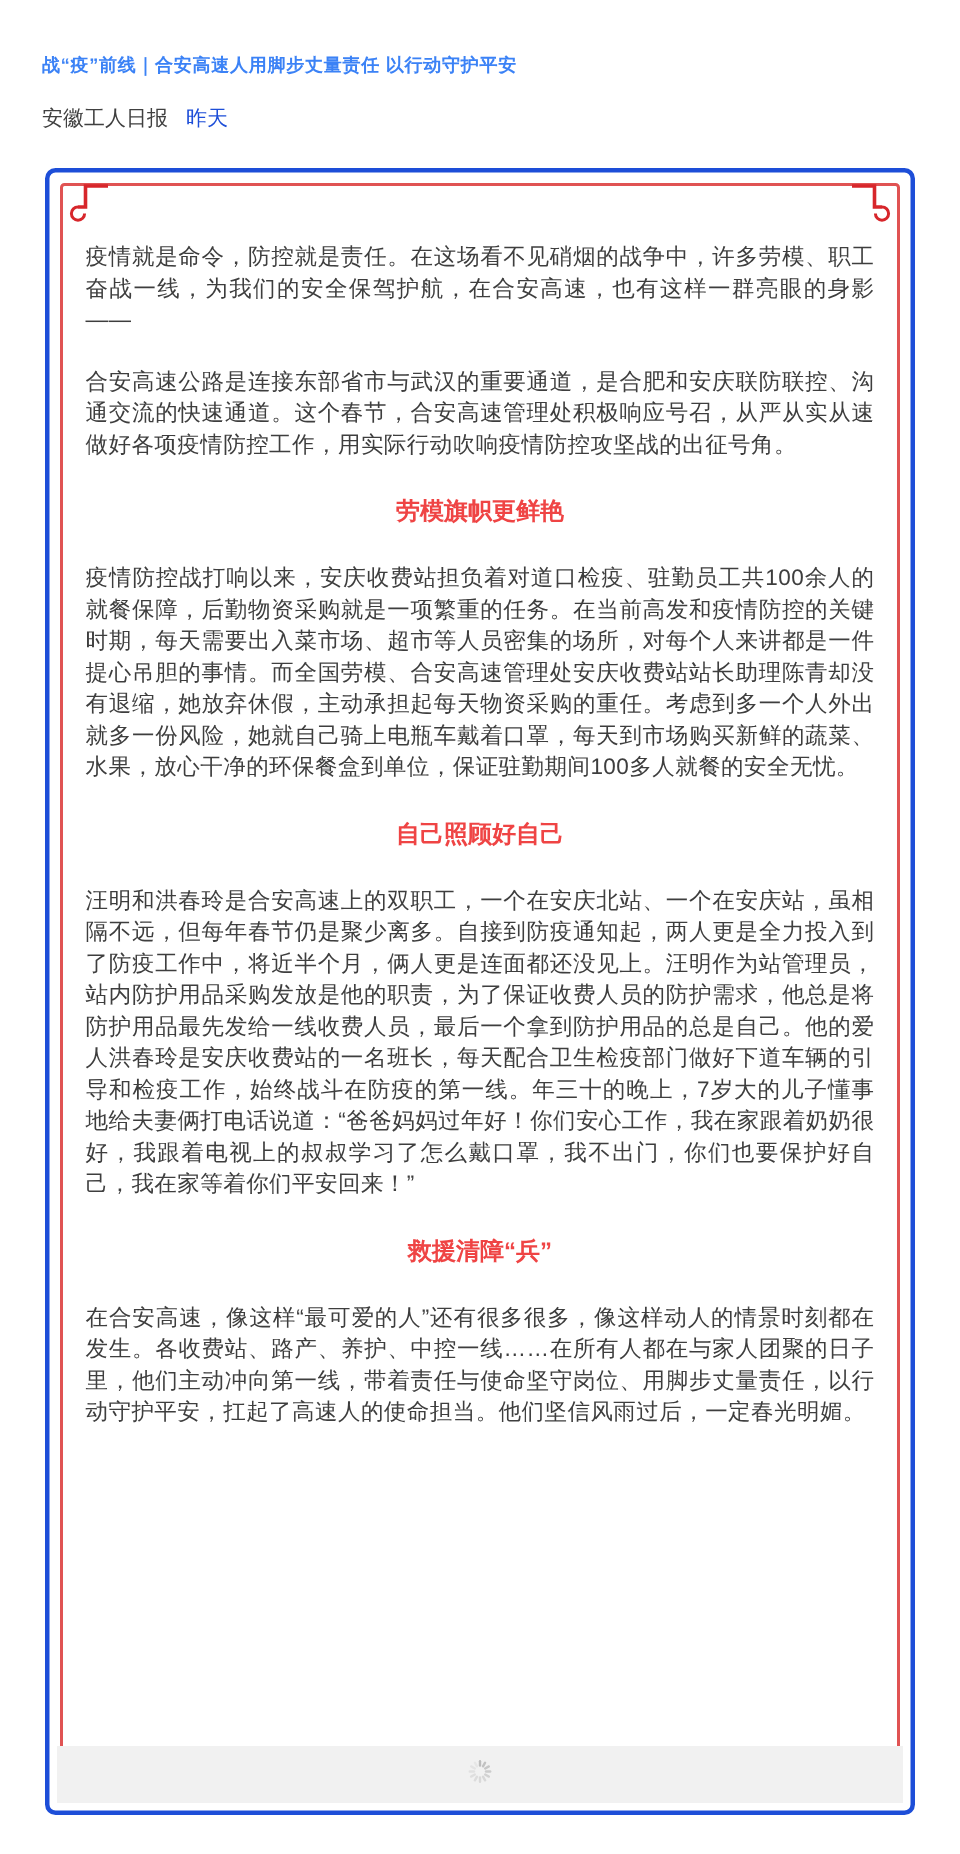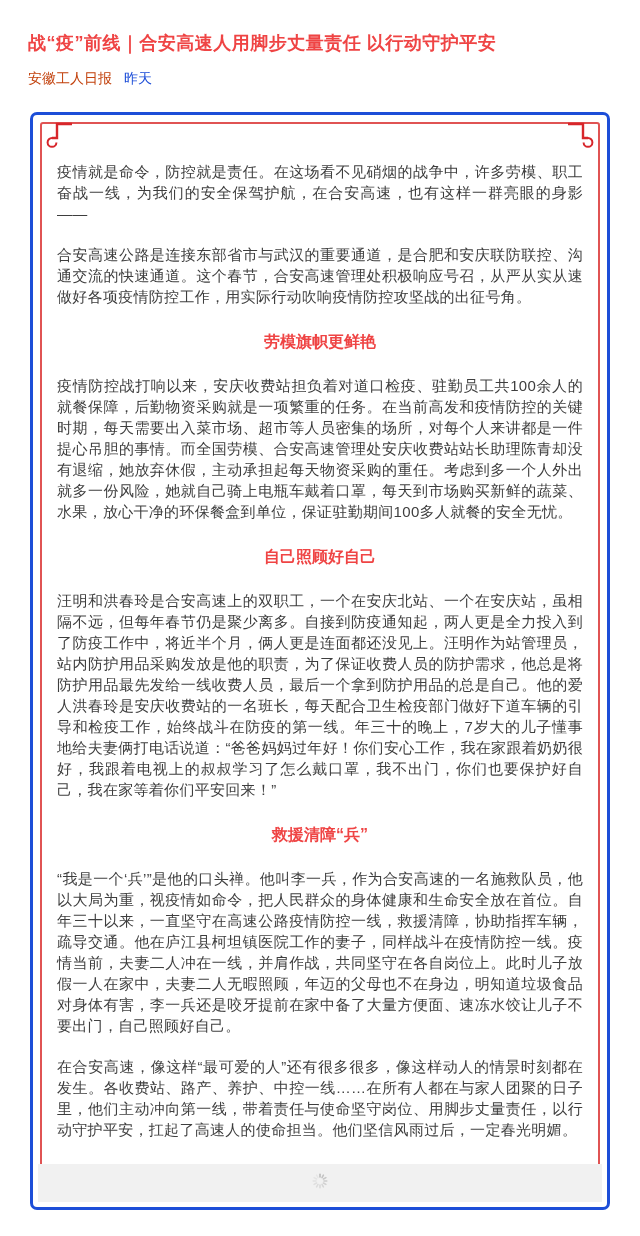--- a/index.html
+++ b/index.html
@@ -5,25 +5,25 @@
   html,body{margin:0;padding:0;}
   body{
     width:640px;height:1236px;
     background:#ffffff;
     font-family:"Liberation Sans","DejaVu Sans",sans-serif;
     -webkit-font-smoothing:antialiased;
     overflow:hidden;
   }
   .page{padding:30px 28px 0 28px;}
   .article-title{
-    font-size:18px;line-height:27px;font-weight:bold;color:#ef4444;
+    font-size:12px;line-height:27px;font-weight:bold;color:#3b82f6;
     letter-spacing:.5px;
   }
   .byline{margin-top:13px;font-size:14px;}
-  .byline .source{color:#c2410c;margin-right:12px;}
+  .byline .source{color:#404040;margin-right:12px;}
   .byline .date{color:#1d4ed8;}
 
   
   .frame{
     position:relative;
     margin:24px 2px 0 2px;           
     height:1092px;
     border:3px solid #1d4ed8;
     border-radius:7px;
     box-sizing:content-box;
@@ -92,21 +92,20 @@
       <p>疫情就是命令，防控就是责任。在这场看不见硝烟的战争中，许多劳模、职工奋战一线，为我们的安全保驾护航，在合安高速，也有这样一群亮眼的身影——</p>
       <p>合安高速公路是连接东部省市与武汉的重要通道，是合肥和安庆联防联控、沟通交流的快速通道。这个春节，合安高速管理处积极响应号召，从严从实从速做好各项疫情防控工作，用实际行动吹响疫情防控攻坚战的出征号角。</p>
 
       <div class="section-heading">劳模旗帜更鲜艳</div>
       <p>疫情防控战打响以来，安庆收费站担负着对道口检疫、驻勤员工共100余人的就餐保障，后勤物资采购就是一项繁重的任务。在当前高发和疫情防控的关键时期，每天需要出入菜市场、超市等人员密集的场所，对每个人来讲都是一件提心吊胆的事情。而全国劳模、合安高速管理处安庆收费站站长助理陈青却没有退缩，她放弃休假，主动承担起每天物资采购的重任。考虑到多一个人外出就多一份风险，她就自己骑上电瓶车戴着口罩，每天到市场购买新鲜的蔬菜、水果，放心干净的环保餐盒到单位，保证驻勤期间100多人就餐的安全无忧。</p>
 
       <div class="section-heading">自己照顾好自己</div>
       <p>汪明和洪春玲是合安高速上的双职工，一个在安庆北站、一个在安庆站，虽相隔不远，但每年春节仍是聚少离多。自接到防疫通知起，两人更是全力投入到了防疫工作中，将近半个月，俩人更是连面都还没见上。汪明作为站管理员，站内防护用品采购发放是他的职责，为了保证收费人员的防护需求，他总是将防护用品最先发给一线收费人员，最后一个拿到防护用品的总是自己。他的爱人洪春玲是安庆收费站的一名班长，每天配合卫生检疫部门做好下道车辆的引导和检疫工作，始终战斗在防疫的第一线。年三十的晚上，7岁大的儿子懂事地给夫妻俩打电话说道：“爸爸妈妈过年好！你们安心工作，我在家跟着奶奶很好，我跟着电视上的叔叔学习了怎么戴口罩，我不出门，你们也要保护好自己，我在家等着你们平安回来！”</p>
 
       <div class="section-heading">救援清障“兵”</div>
-      <p>“我是一个‘兵’”是他的口头禅。他叫李一兵，作为合安高速的一名施救队员，他以大局为重，视疫情如命令，把人民群众的身体健康和生命安全放在首位。自年三十以来，一直坚守在高速公路疫情防控一线，救援清障，协助指挥车辆，疏导交通。他在庐江县柯坦镇医院工作的妻子，同样战斗在疫情防控一线。疫情当前，夫妻二人冲在一线，并肩作战，共同坚守在各自岗位上。此时儿子放假一人在家中，夫妻二人无暇照顾，年迈的父母也不在身边，明知道垃圾食品对身体有害，李一兵还是咬牙提前在家中备了大量方便面、速冻水饺让儿子不要出门，自己照顾好自己。</p>
       <p>在合安高速，像这样“最可爱的人”还有很多很多，像这样动人的情景时刻都在发生。各收费站、路产、养护、中控一线……在所有人都在与家人团聚的日子里，他们主动冲向第一线，带着责任与使命坚守岗位、用脚步丈量责任，以行动守护平安，扛起了高速人的使命担当。他们坚信风雨过后，一定春光明媚。</p>
     </div>
 
     <div class="loading-strip">
       <span>
         <svg width="16" height="16" viewBox="0 0 16 16">
           <g stroke="#bdbdbd" stroke-width="1.6" stroke-linecap="round">
             <line x1="8" y1="1.2" x2="8" y2="4" opacity="1"></line>
             <line x1="8" y1="1.2" x2="8" y2="4" opacity="0.9" transform="rotate(30 8 8)"></line>
             <line x1="8" y1="1.2" x2="8" y2="4" opacity="0.8" transform="rotate(60 8 8)"></line>

